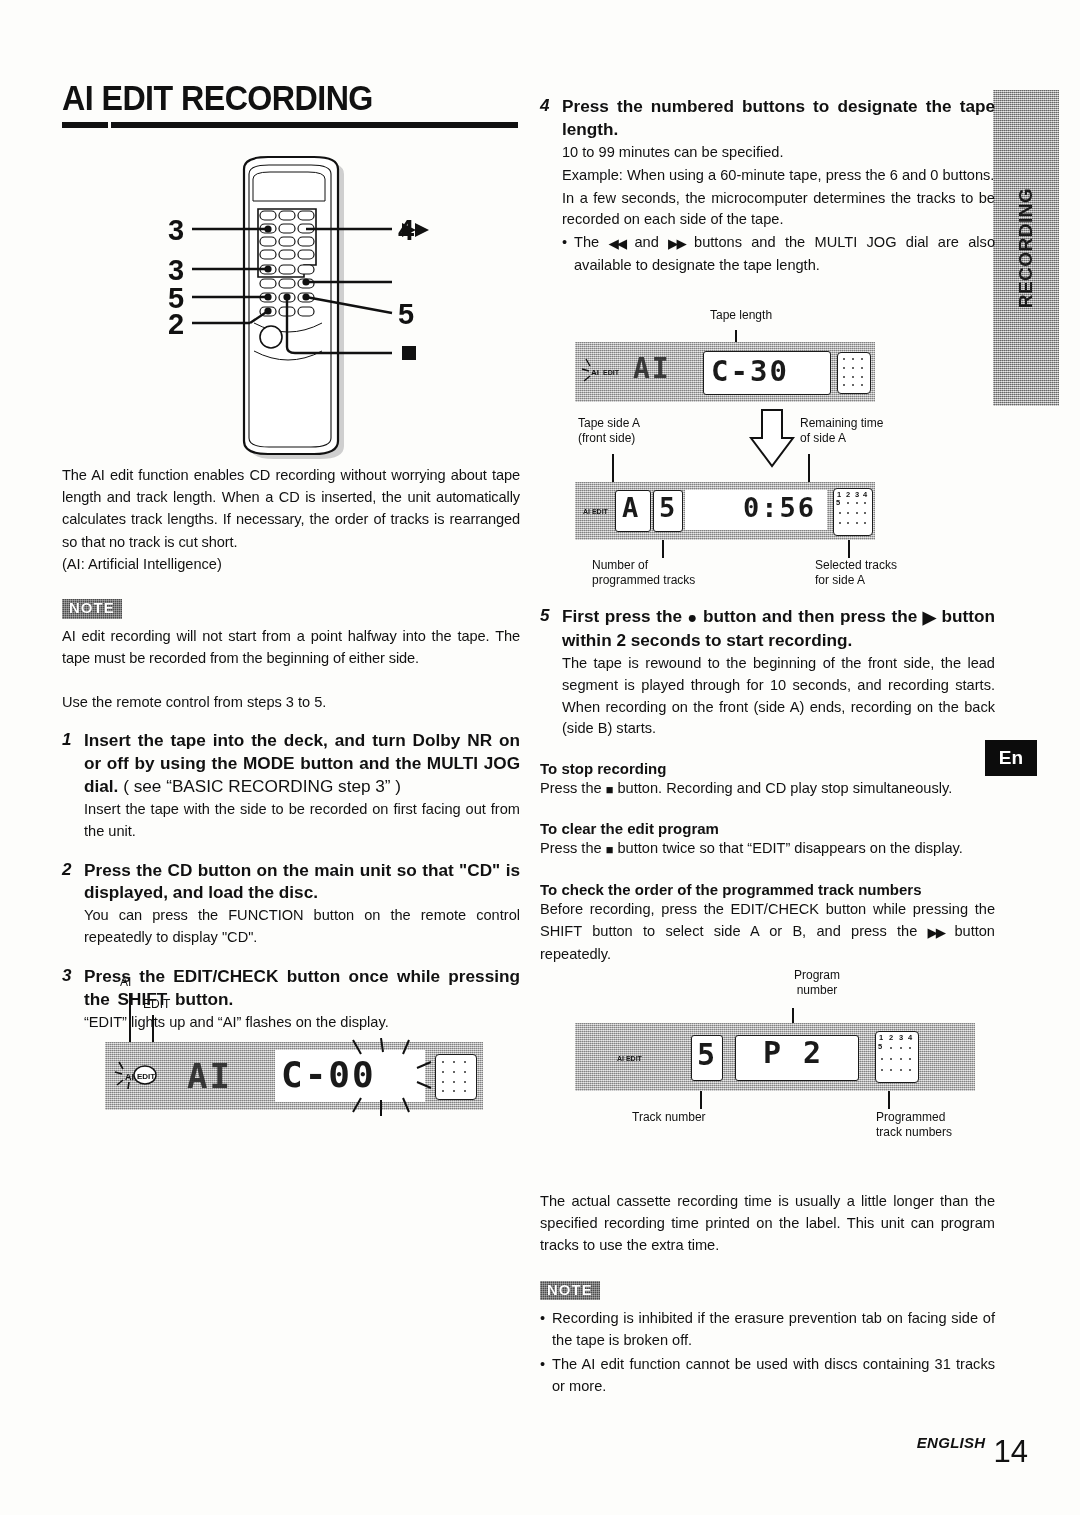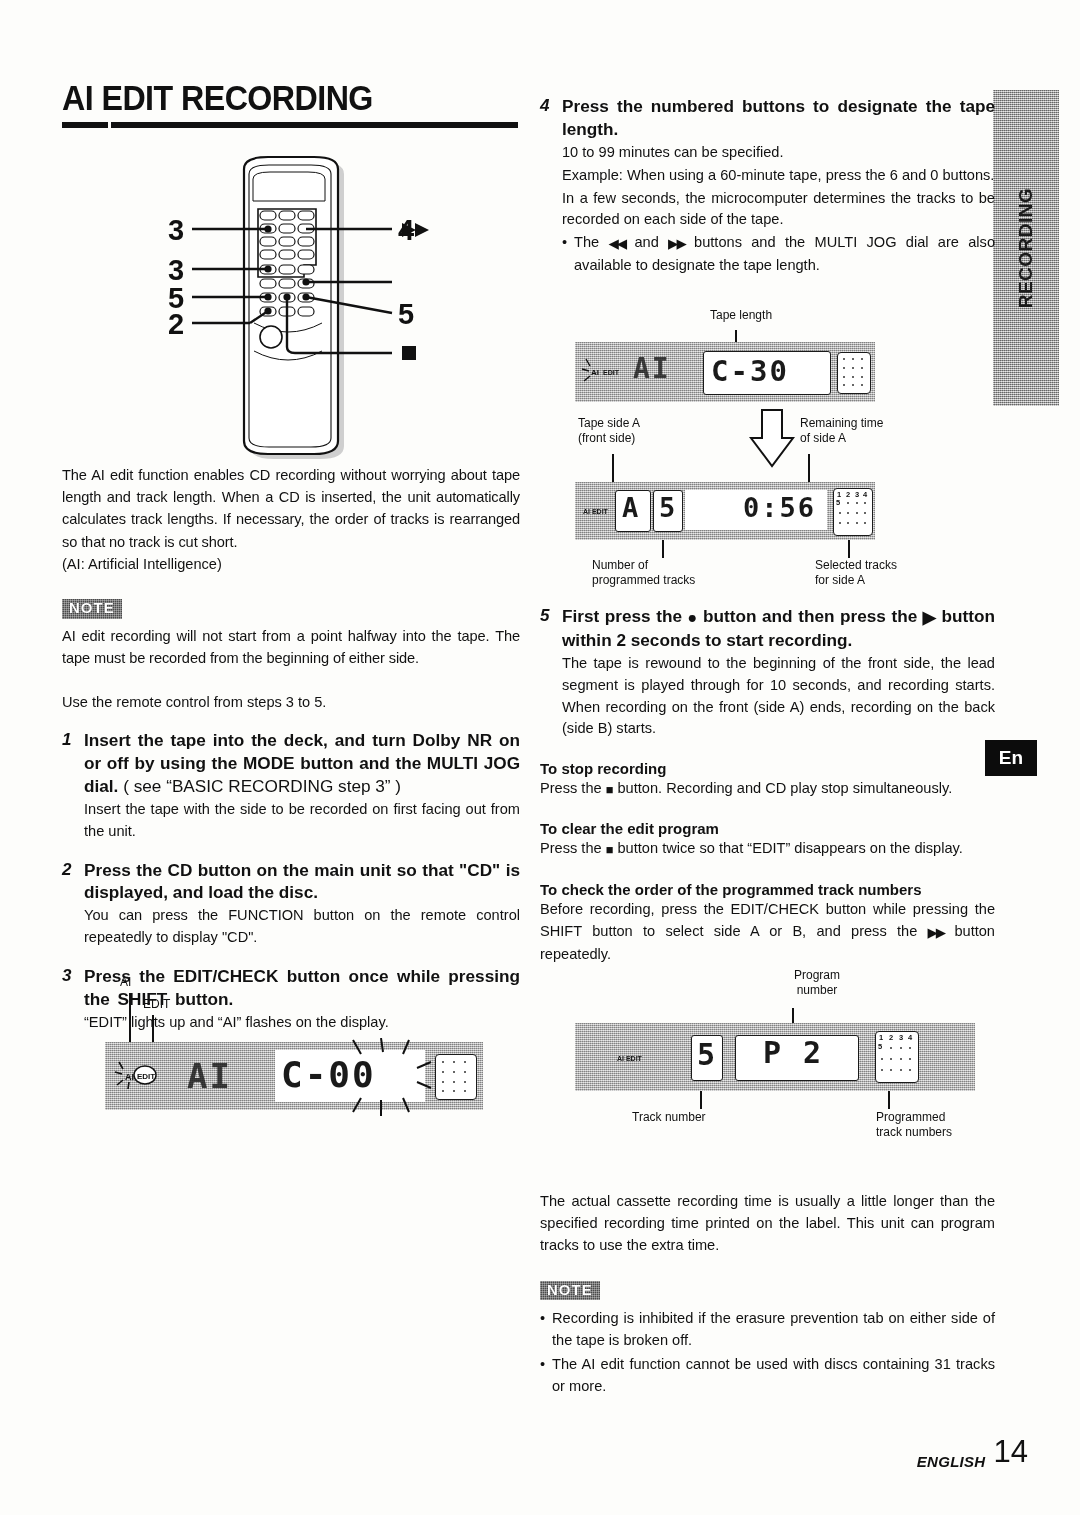--- a/index.html
+++ b/index.html
@@ -127,21 +127,21 @@
     background:#0c0c0c;
   }
   .tab-en span{
     position:absolute; left:50%; top:50%; transform:translate(-50%,-50%);
     color:#fff; font-size:19px; font-weight:bold;
   }
 
   
   .footer{
     position:absolute; right:52px; bottom:45px;
-    display:flex; align-items:flex-end; gap:8px;
+    display:flex; align-items:flex-start; gap:8px;
   }
   .footer .eng{ font-size:15px; font-weight:bold; font-style:italic; letter-spacing:0.3px; }
   .footer .pg { font-size:31px; font-weight:normal; }
 </style>
 </head>
 <body>
 
 <div class="page">
 
   <div class="tab-rec">
@@ -515,21 +515,21 @@
 
   <div style="position:absolute;left:540px;top:1190px;width:455px;">
     <div class="para">The actual cassette recording time is usually a little longer than the specified recording time printed on the label.  This unit can program tracks to use the extra time.</div>
 
     <div style="margin-top:24px;">
       <span class="note-badge">NOTE</span>
     </div>
 
     <div class="bullet-row" style="margin-top:8px;">
       <div class="bullet-dot">•</div>
-      <div class="bullet-txt">Recording is inhibited if the erasure prevention tab on either side of the tape is broken off.</div>
+      <div class="bullet-txt">Recording is inhibited if the erasure prevention tab on facing side of the tape is broken off.</div>
     </div>
     <div class="bullet-row" style="margin-top:2px;">
       <div class="bullet-dot">•</div>
       <div class="bullet-txt">The AI edit function cannot be used with discs containing 31 tracks or more.</div>
     </div>
   </div>
 
   <div class="footer">
     <span class="eng">ENGLISH</span>
     <span class="pg">14</span>

